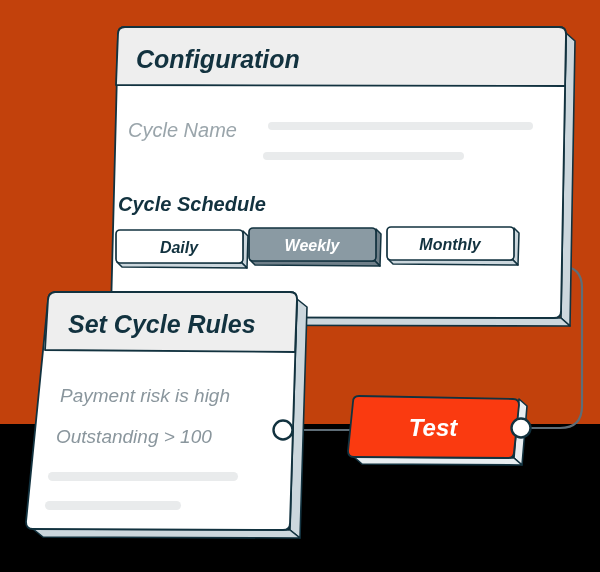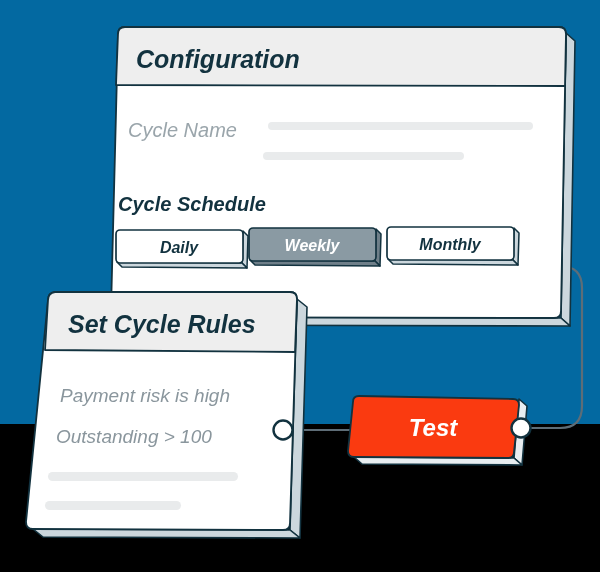--- a/index.html
+++ b/index.html
@@ -1,17 +1,17 @@
 <!DOCTYPE html>
 <html><head>
 <meta charset="utf-8">
 <style>
   html,body{margin:0;padding:0;background:#000;}
   body{width:600px;height:572px;overflow:hidden;font-family:"Liberation Sans",sans-serif;}
-  #stage{position:relative;width:600px;height:424px;background:#0369a1;}
+  #stage{position:relative;width:600px;height:424px;background:#c2410c;}
   svg{display:block;}
   .card-title{font-style:italic;font-weight:bold;font-size:25px;fill:#12323f;font-family:"Liberation Sans",sans-serif;}
   .field-label{font-style:italic;font-weight:normal;font-size:20px;fill:#9aa5ab;font-family:"Liberation Sans",sans-serif;}
   .section-label{font-style:italic;font-weight:bold;font-size:20px;fill:#12323f;font-family:"Liberation Sans",sans-serif;}
   .seg-label{font-style:italic;font-weight:bold;font-size:16px;fill:#12323f;font-family:"Liberation Sans",sans-serif;text-anchor:middle;}
   .seg-label-on{font-style:italic;font-weight:bold;font-size:16px;fill:#ffffff;font-family:"Liberation Sans",sans-serif;text-anchor:middle;}
   .rule-text{font-style:italic;font-weight:normal;font-size:19px;fill:#8a969d;font-family:"Liberation Sans",sans-serif;}
   .test-label{font-style:italic;font-weight:bold;font-size:24px;fill:#ffffff;font-family:"Liberation Sans",sans-serif;text-anchor:middle;}
 </style>
 </head>

